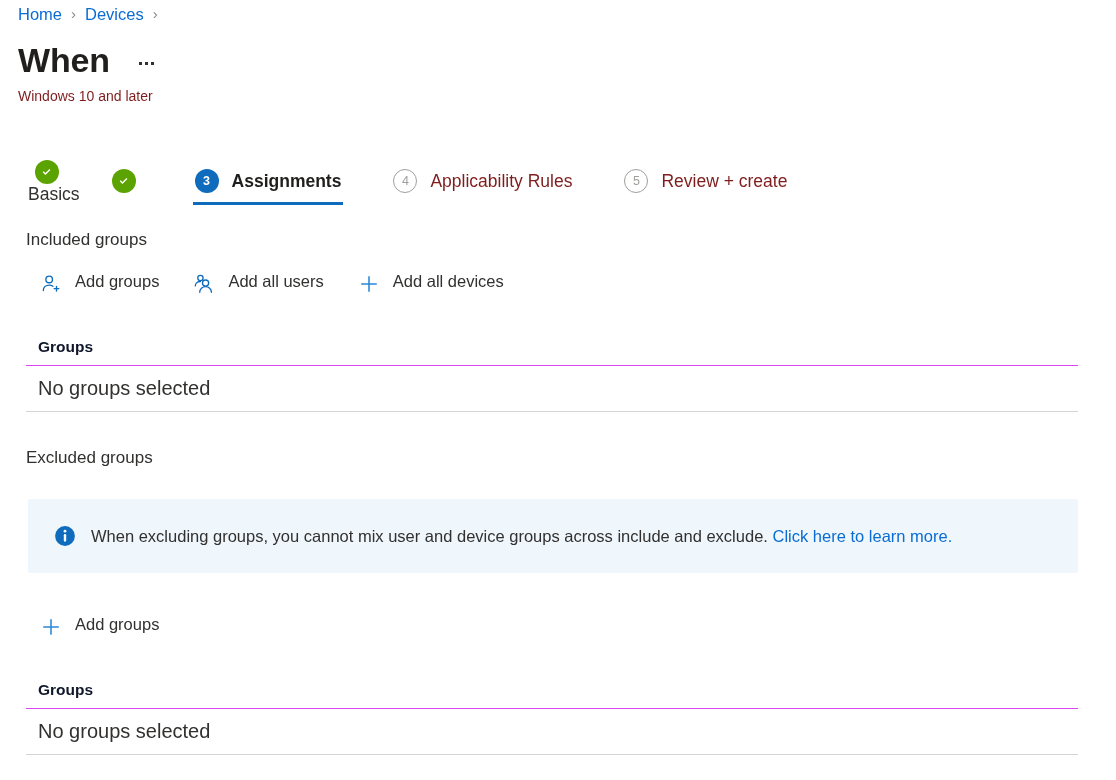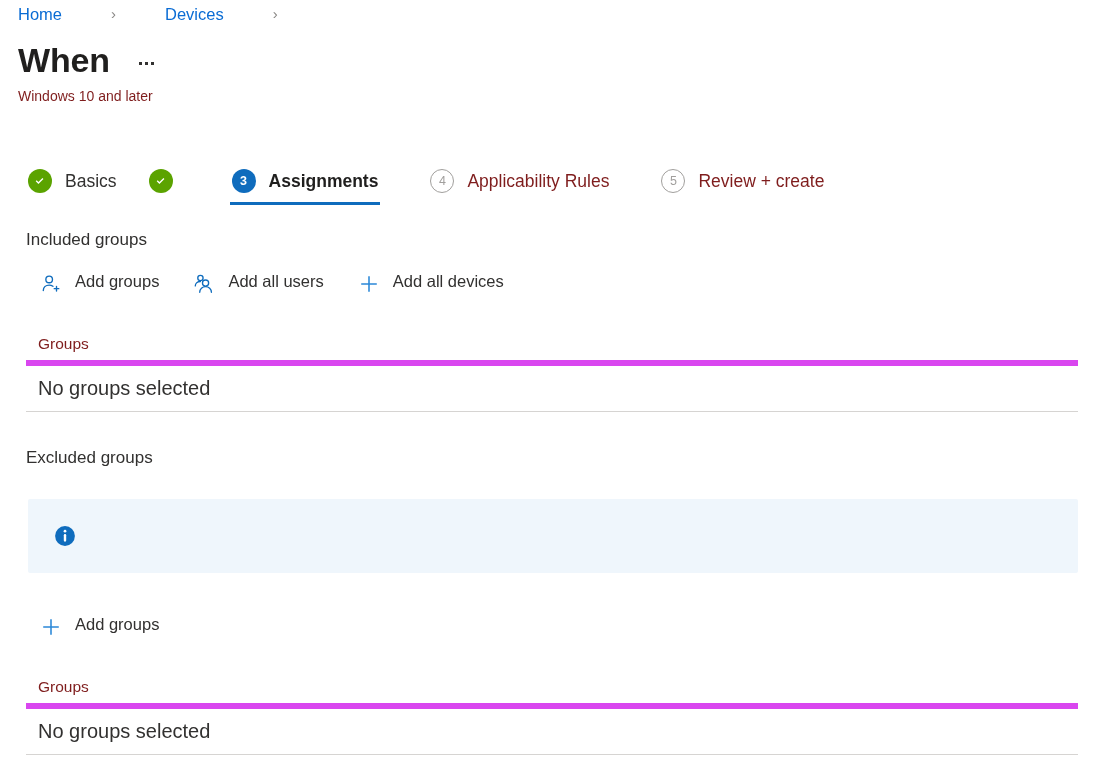--- a/index.html
+++ b/index.html
@@ -18,21 +18,20 @@
 
   
   .breadcrumb {
     position: absolute;
     left: 18px;
     top: 2px;
     display: flex;
     align-items: center;
     height: 24px;
     font-size: 16.5px;
-    gap: 40px;
   }
   .crumb-link {
     color: #0a6cd4;
     cursor: pointer;
     white-space: nowrap;
   }
   .crumb-sep {
     color: #8a8886;
     margin: 0 9px;
     font-size: 15px;
@@ -95,21 +94,21 @@
     height: 48px;
   }
   .tab {
     display: flex;
     align-items: center;
     height: 42px;
     cursor: pointer;
     position: relative;
     padding: 0 2px;
   }
-  .tab-gap-1 { margin-right: 28px; }
+  .tab-gap-1 { margin-right: 28px; flex-direction: column; }
   .tab-gap-2 { margin-right: 42px; }
   .tab-gap-3 { margin-right: 48px; }
   .tab-gap-4 { margin-right: 48px; }
 
   .tab-badge {
     width: 24px;
     height: 24px;
     border-radius: 50%;
     display: flex;
     align-items: center;
@@ -205,23 +204,23 @@
   }
   #grid-included { top: 328px; }
   #grid-excluded { top: 671px; }
 
   .grid-head {
     height: 38px;
     display: flex;
     align-items: center;
     padding: 0 0 0 12px;
     font-size: 15.5px;
-    font-weight: 400;
-    color: #7f1d1d;
-    border-bottom: 6px solid #d946ef;
+    font-weight: 700;
+    color: #0f172a;
+    border-bottom: 1px solid #d946ef;
   }
   .grid-row {
     height: 46px;
     display: flex;
     align-items: center;
     padding: 0 0 0 12px;
     font-size: 20px;
     color: #323130;
     border-bottom: 1px solid #d6d4d2;
   }
@@ -360,20 +359,24 @@
   <div class="section-heading" id="h-excluded">Excluded groups</div>
 
   <div class="infobar">
     <span class="info-icon">
       <svg width="22" height="22" viewBox="0 0 20 20" aria-hidden="true">
         <circle cx="10" cy="10" r="9" fill="#0f6cbd"></circle>
         <circle cx="10" cy="5.6" r="1.25" fill="#ffffff"></circle>
         <rect x="8.9" y="8.2" width="2.2" height="7" rx="1.05" fill="#ffffff"></rect>
       </svg>
     </span>
+    <span class="info-text">
+      <span>When excluding groups, you cannot mix user and device groups across include and exclude.</span>
+      <span class="info-link">Click here to learn more.</span>
+    </span>
   </div>
 
   <div class="cmdbar" id="cmd-excluded">
     <div class="cmd-btn">
       <span class="cmd-icon">
         <svg width="22" height="22" viewBox="0 0 24 24" aria-hidden="true">
           <path d="M12 3.5v17M3.5 12h17" stroke="#2b88d8" stroke-width="1.7" stroke-linecap="butt"></path>
         </svg>
       </span>
       <span class="cmd-label">Add groups</span>

